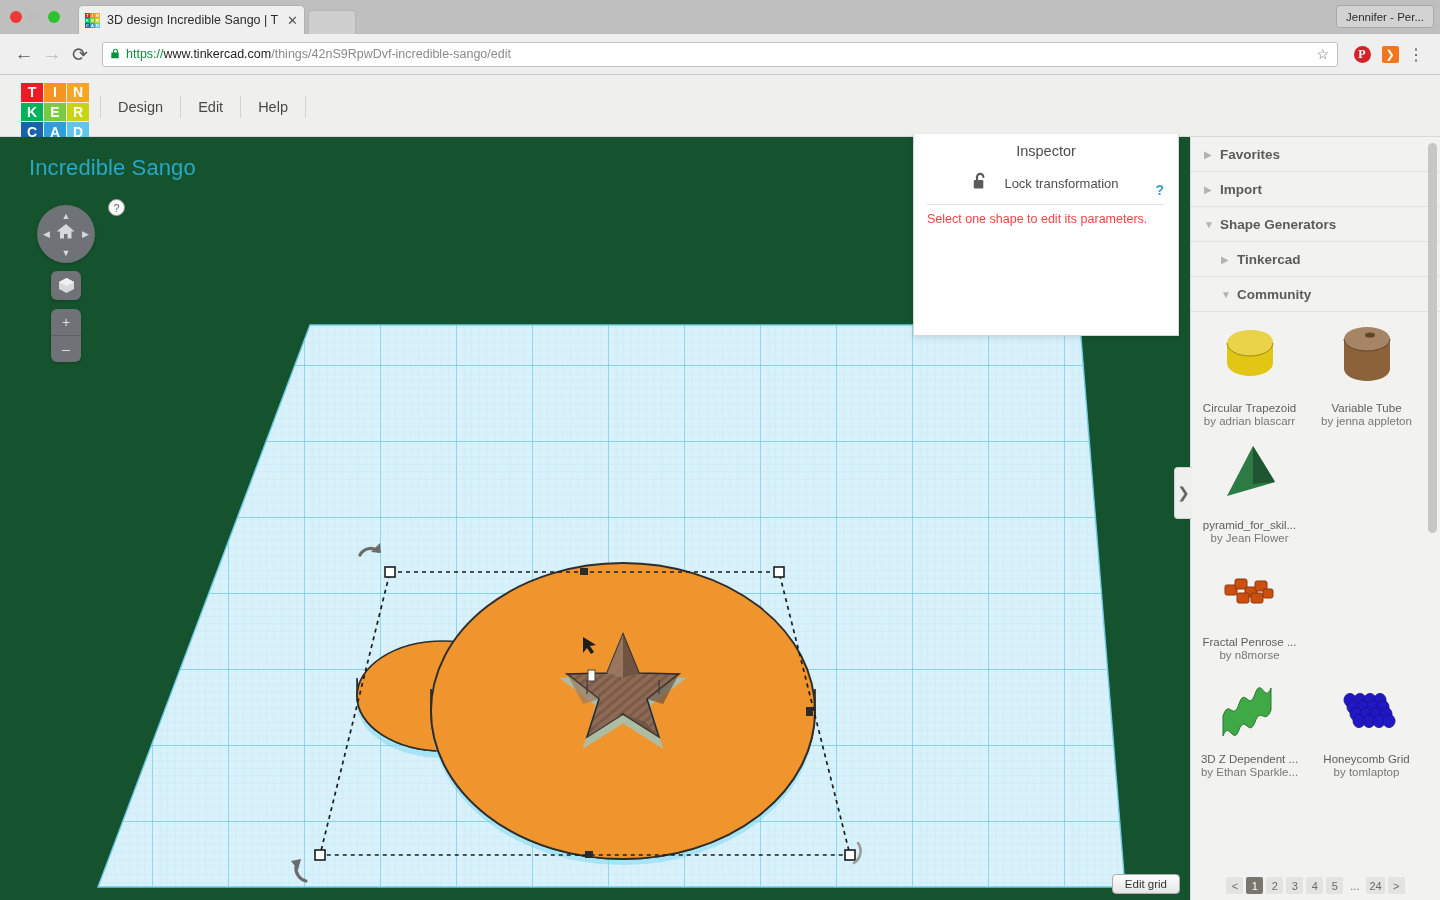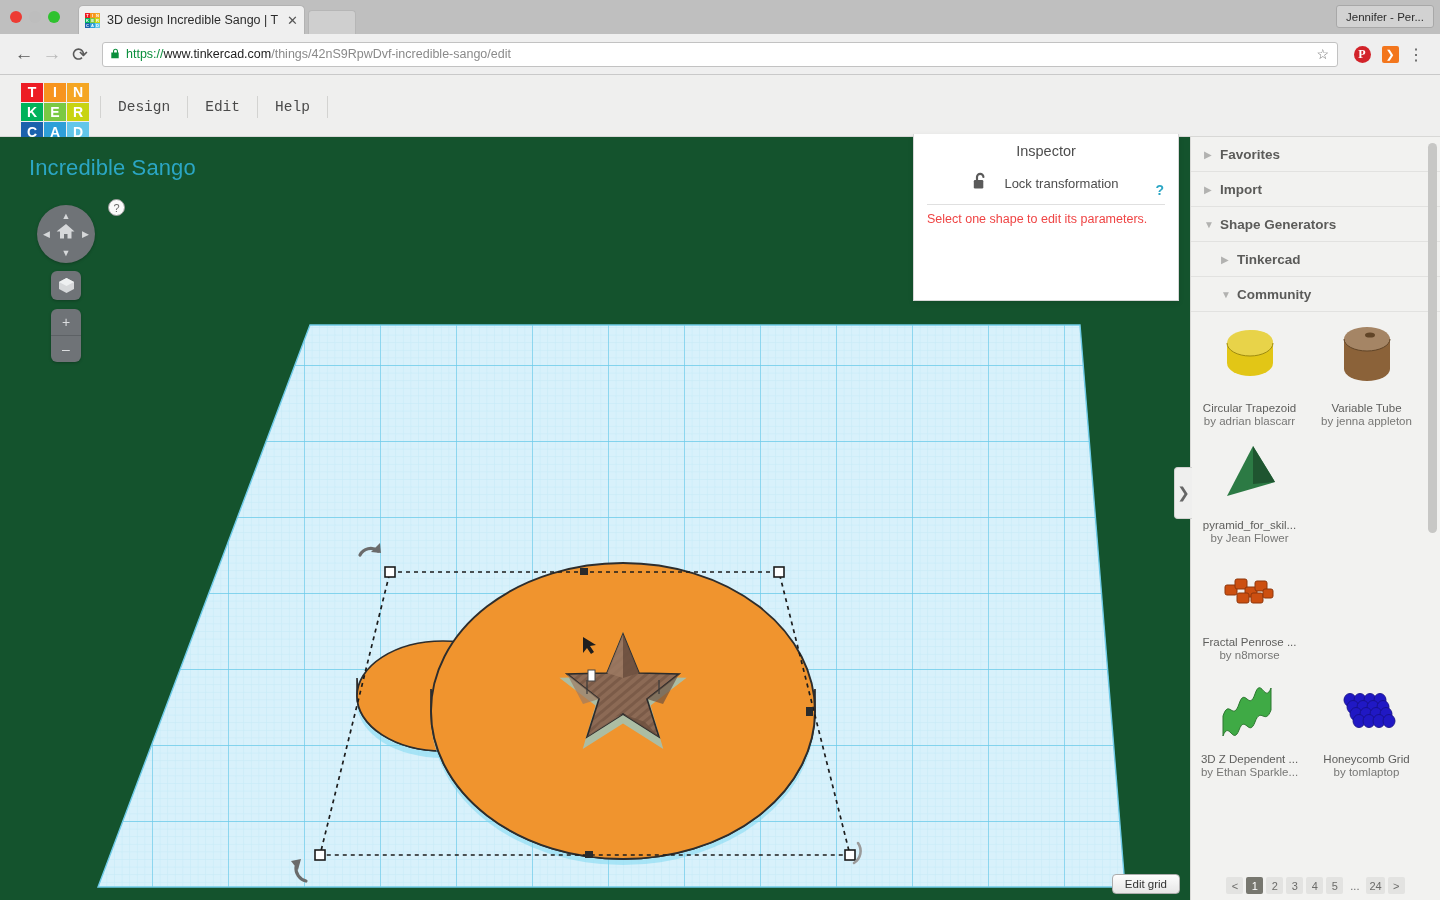--- a/index.html
+++ b/index.html
@@ -83,21 +83,21 @@
   .tc-logo {
     position:absolute; left:21px; top:8px; width:68px; height:58px;
     display:grid; grid-template-columns:repeat(3,1fr); grid-template-rows:repeat(3,1fr);
     gap:1px;
   }
   .tc-logo span {
     display:flex; align-items:center; justify-content:center;
     color:#fff; font-weight:bold; font-size:14px;
     font-family:"Liberation Sans", sans-serif;
   }
-  .tc-menu { position:absolute; left:100px; top:19px; display:flex; align-items:center; height:26px;font-family:Liberation Mono, monospace; }
+  .tc-menu { position:absolute; left:100px; top:19px; display:flex; align-items:center; height:26px; }
   .tc-menu-item {
     font-size:14.5px; color:#4a4a4a; padding:0 17px; cursor:pointer;
     border-right:1px solid #d3d3d1; line-height:22px;
   }
   .tc-menu-item:first-child { border-left:1px solid #d3d3d1; }
 
   .tool-group { position:absolute; top:83px; display:flex; align-items:flex-start; }
   .tool {
     width:58px; text-align:center; cursor:pointer; color:#5b5b5b;
   }
@@ -163,21 +163,21 @@
 
   .panel-tab {
     position:absolute; left:1174px; top:467px; width:18px; height:52px;
     background:#efefee; border:1px solid #d2d2d0; border-right:none;
     border-radius:4px 0 0 4px; display:flex; align-items:center; justify-content:center;
     font-size:15px; color:#666; cursor:pointer; z-index:6;
   }
 
   
   .inspector {
-    position:absolute; left:913px; top:134px; width:266px; height:167px;
+    position:absolute; left:913px; top:134px; width:266px; height:202px;
     background:#fff; border:1px solid #d7d7d7; border-top:none;
     box-shadow:0 2px 5px rgba(0,0,0,.10); z-index:7;
   }
   .insp-title { text-align:center; font-size:14.5px; color:#4d4d4d; margin-top:9px; }
   .insp-swatches { display:flex; justify-content:center; gap:14px; margin-top:14px; }
   .swatch {
     width:66px; height:47px; border:1px solid #cfcfcf; border-radius:4px;
     padding:3px; background:#fff; cursor:pointer;
     display:flex; align-items:flex-end; justify-content:center;
   }

